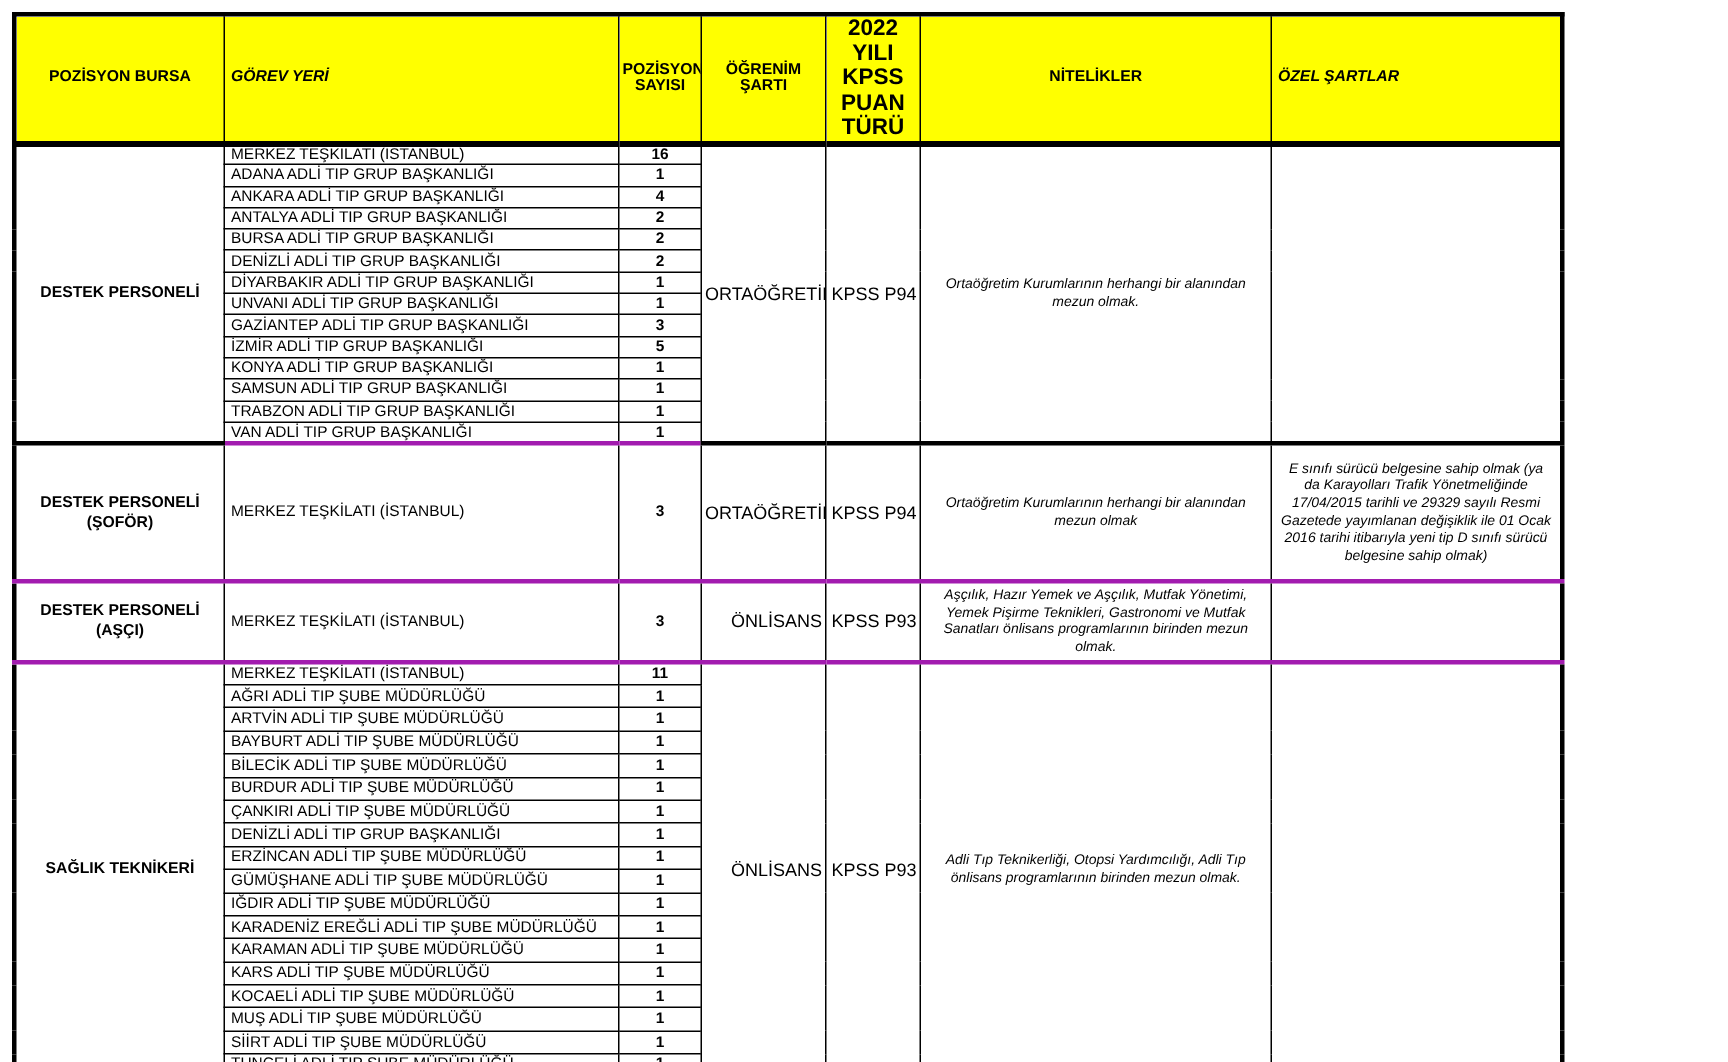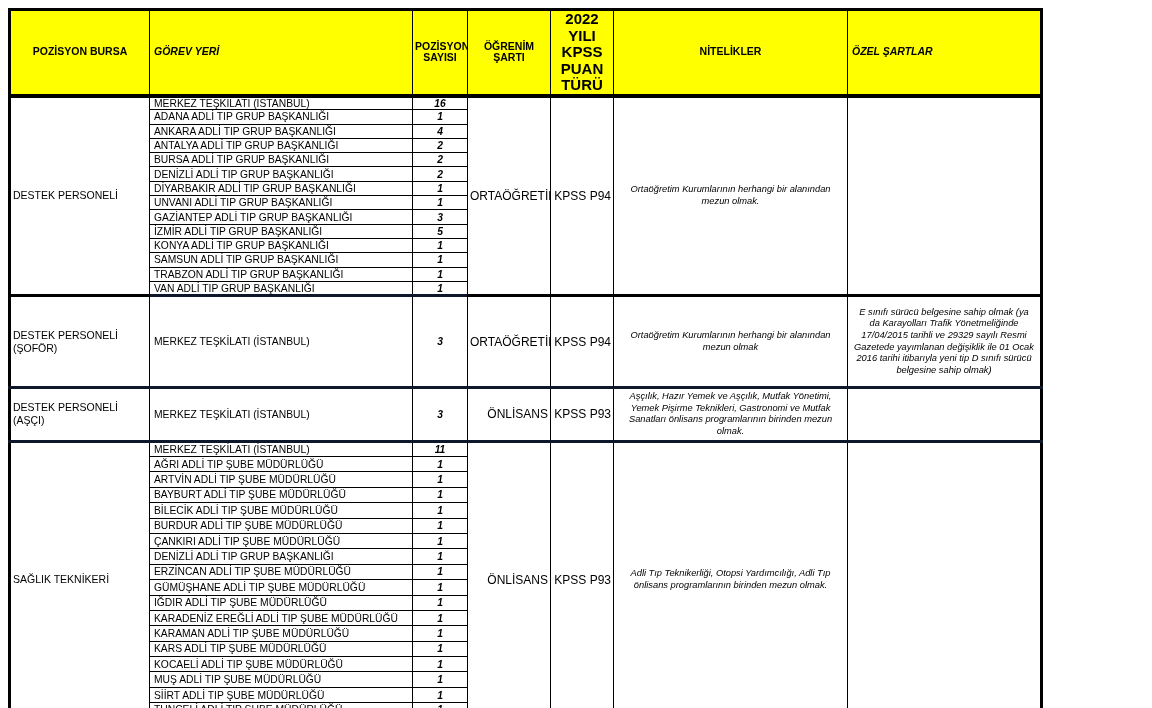--- a/index.html
+++ b/index.html
@@ -41,40 +41,40 @@
     line-height: 1.1;
   }
   thead td.left-h { text-align: left; padding-left: 4px; font-style: italic; }
   thead td.kpss-h { font-size: 15px; }
 
   
   tr.g0 { height: 14.3px; }
   tr.g1 { height: 92px; }
   tr.g2 { height: 48px; }
   tr.g3 { height: 15.4px; }
-  tr.group-last td { border-bottom: 3px solid #0f172a; }
+  tr.group-last td { border-bottom: 3px solid #a21caf; }
   td.span-cell { border-bottom: 3px solid #000; }
 
   td.title-cell {
-    font-weight: normal;
+    font-weight: bold;
     font-size: 10.5px;
+    text-align: center;
     white-space: pre-line;
     line-height: 1.25;
   }
   td.yer-cell {
     font-size: 10.3px;
     text-align: left;
     padding-left: 4px;
     white-space: nowrap;
   }
   td.sayi-cell {
     font-size: 10.3px;
     font-weight: bold;
     text-align: center;
-    font-style: italic;
   }
   td.ogrenim-cell, td.kpss-cell {
     font-size: 12px;
     text-align: right;
   }
   td.nitel-cell, td.ozel-cell {
     font-size: 9.3px;
     text-align: center;
     line-height: 1.25;
     padding: 2px 5px;

